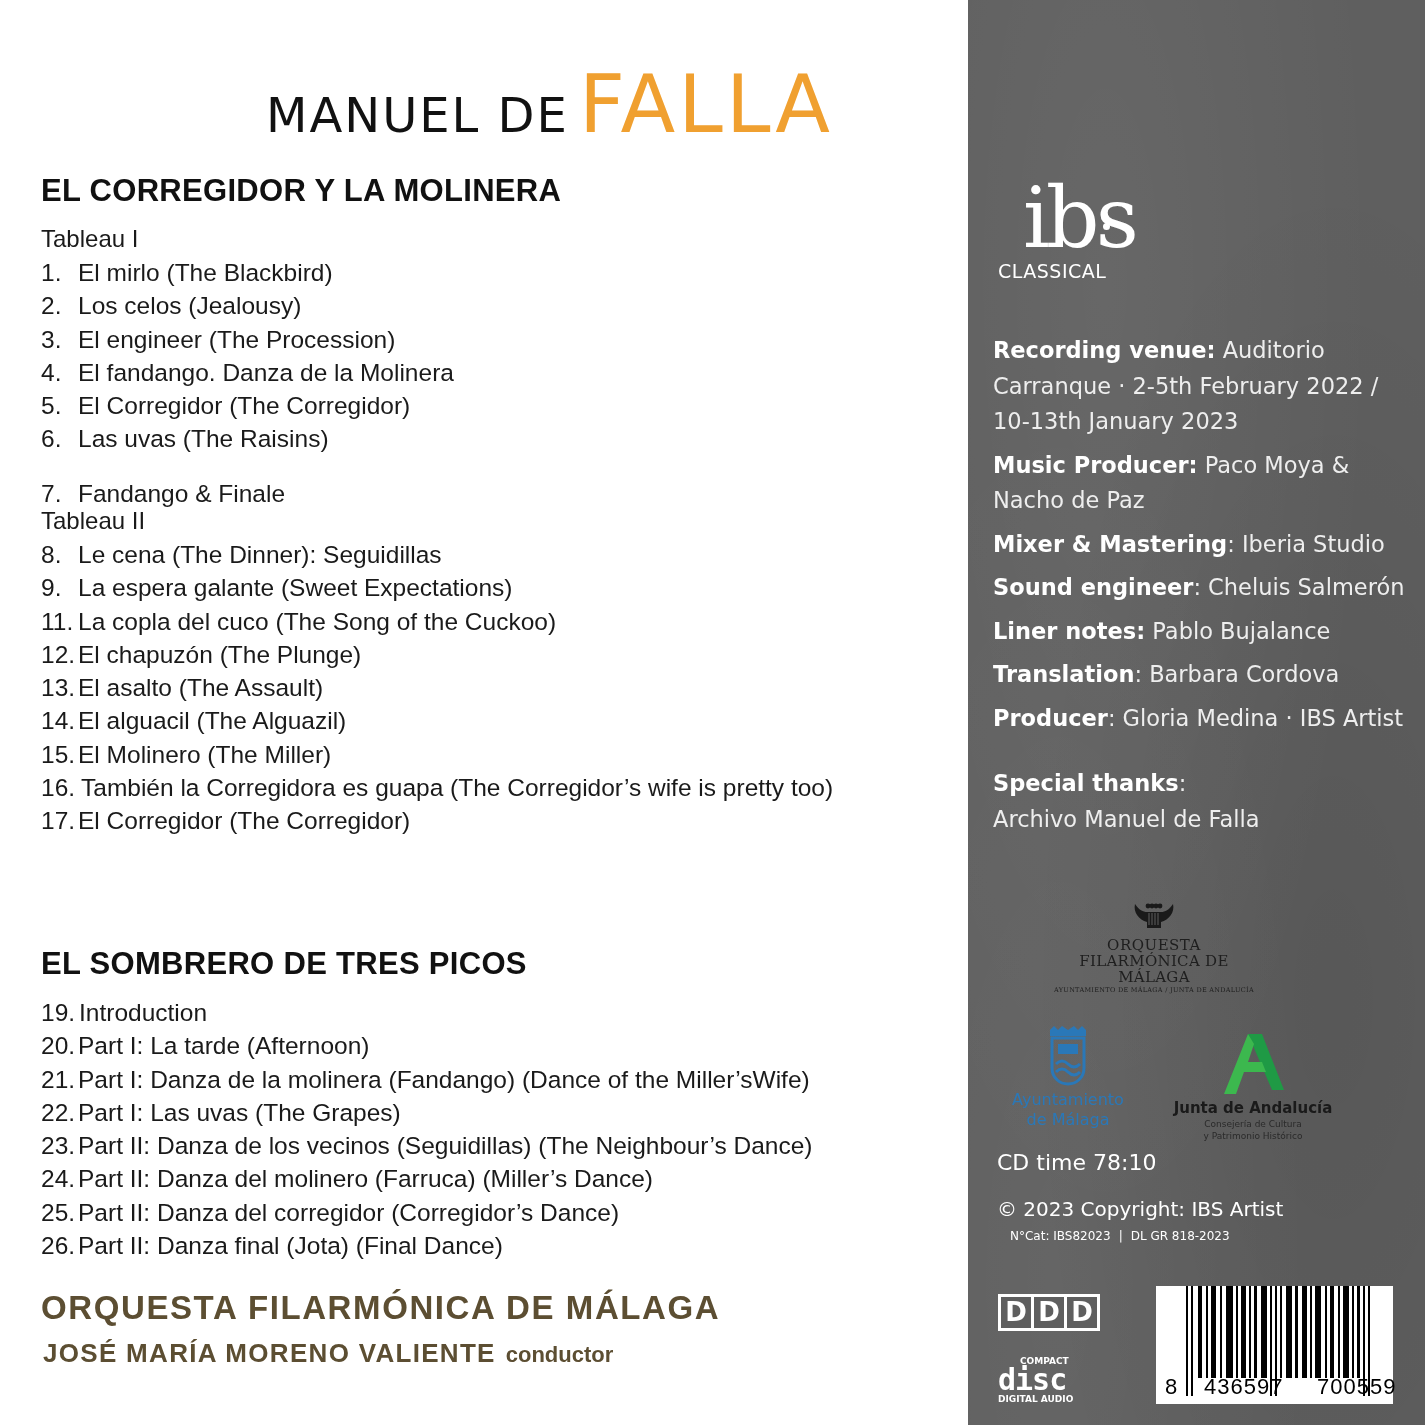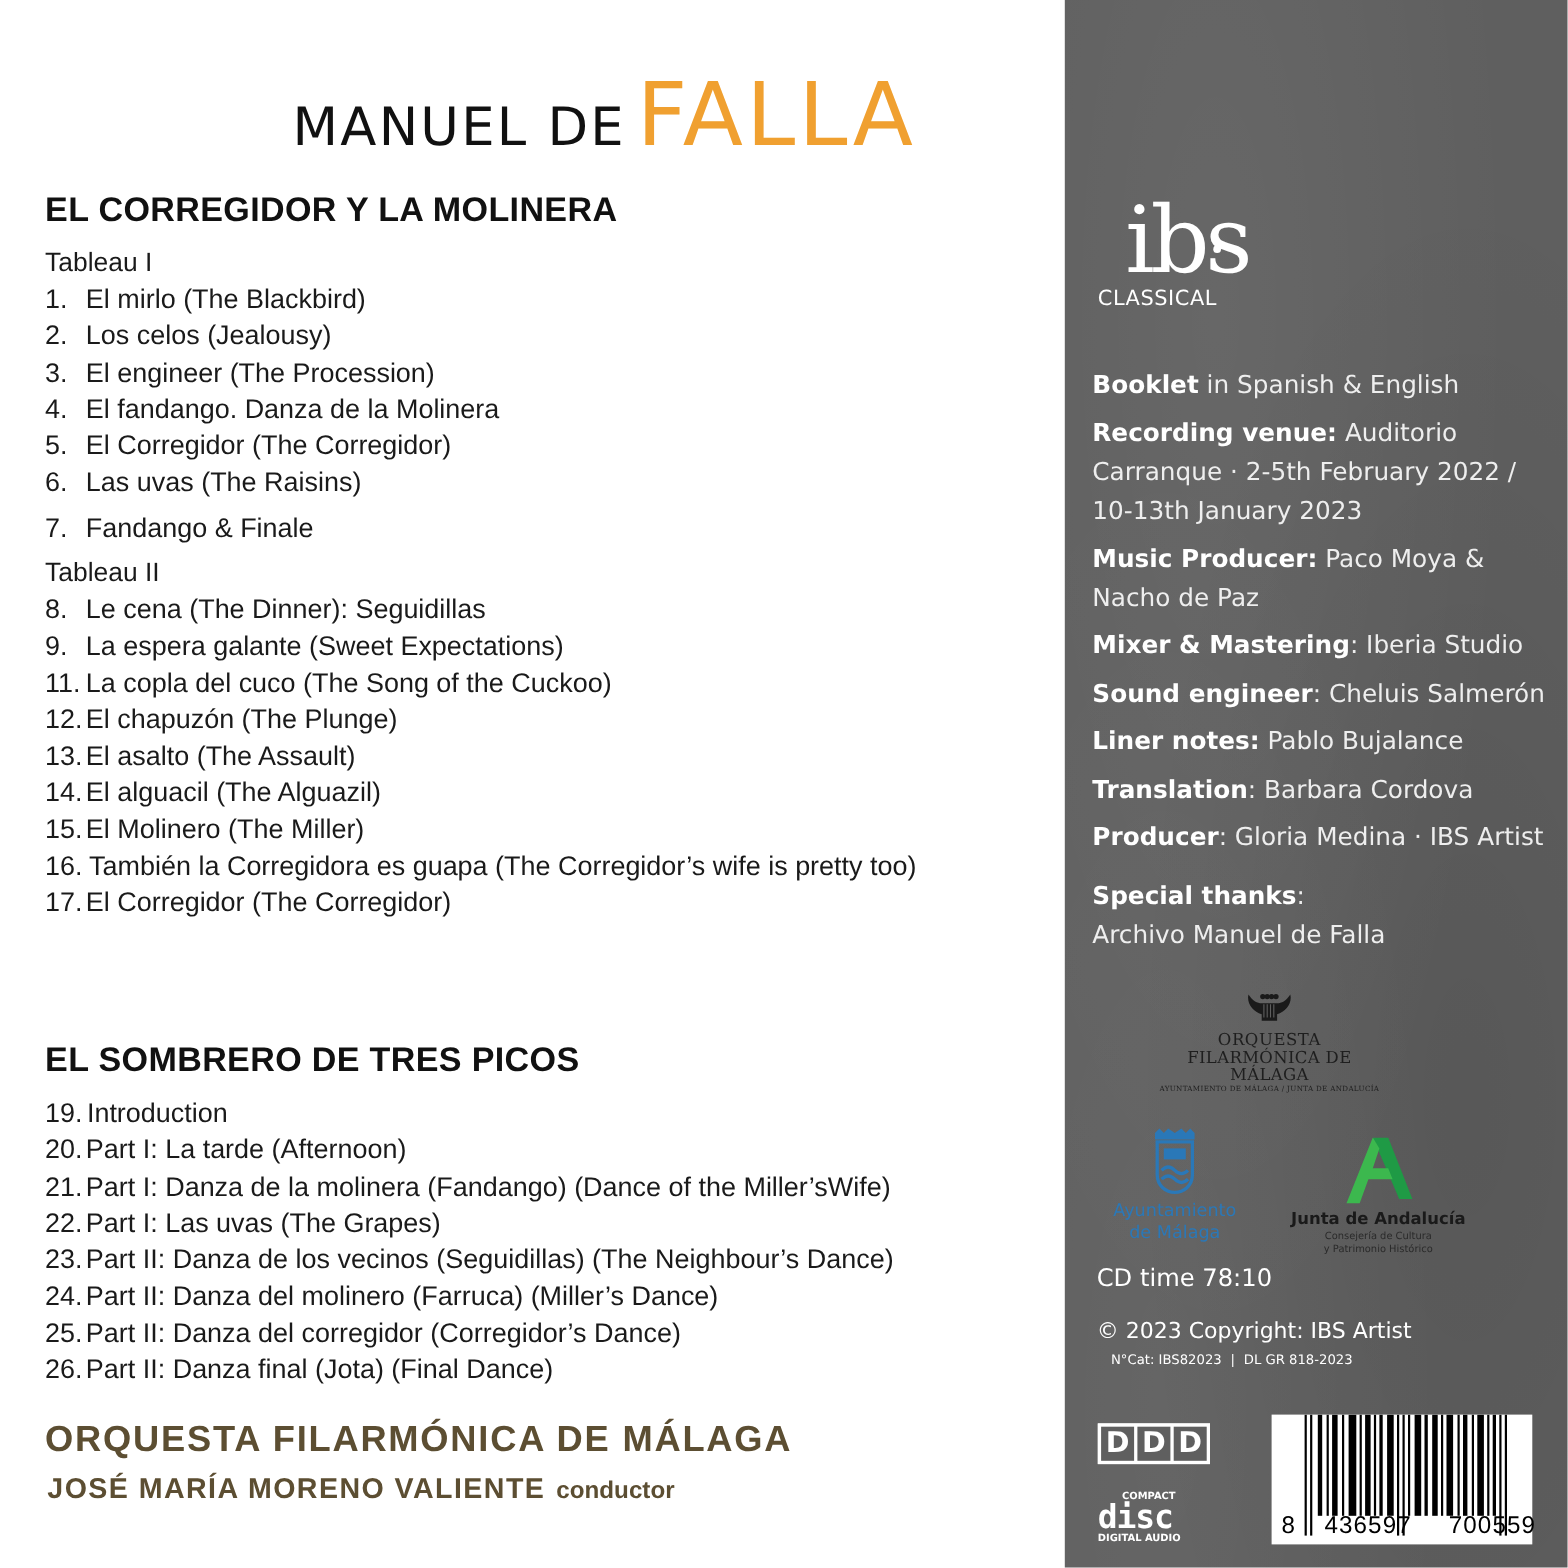--- a/index.html
+++ b/index.html
@@ -40,21 +40,21 @@
 
   
   .ibs-logo { position:absolute; left:30px; top:176px; }
   .ibs-logo .mark { font-family:"DejaVu Serif", serif; font-size:84px; color:#fff; line-height:84px; letter-spacing:-4px; font-weight:400;margin-left:25px; }
   .ibs-logo .dot { position:absolute; left:105px; top:47px; width:7px; height:7px; border-radius:50%; background:#fff; }
   .ibs-logo .sub { font-family:"DejaVu Sans", sans-serif; font-size:19px; color:#fff; letter-spacing:0.5px; margin-top:0px; }
 
   .credits { position:absolute; left:25px; top:333px; width:420px; }
   .credit { font-size:22.5px; line-height:35.5px; margin-bottom:8px; color:#eee; }
   .credit b { font-weight:700; color:#fff; }
-  .credit.spaced { margin-top:18px; }
+  .credit.spaced { margin-top:30px; }
 
   .ofm-logo { position:absolute; left:86px; top:898px; width:200px; text-align:center; color:#1e1e1e; }
   .ofm-logo .lyre { width:46px; height:36px; margin:0 auto; }
   .ofm-logo .l1 { font-family:"DejaVu Serif", serif; font-size:15px; line-height:15px; letter-spacing:0.5px; }
   .ofm-logo .l2 { font-family:"DejaVu Serif", serif; font-size:15px; line-height:16px; letter-spacing:0.3px; }
   .ofm-logo .l3 { font-family:"DejaVu Serif", serif; font-size:6.5px; line-height:10px; letter-spacing:0.3px; }
 
   .malaga-logo { position:absolute; left:40px; top:1024px; width:120px; text-align:center; color:#2a78b8; }
   .malaga-logo .txt { font-size:16px; line-height:20px; }
   .andalucia-logo { position:absolute; left:205px; top:1034px; width:160px; text-align:center; color:#1a1a1a; }
@@ -87,21 +87,21 @@
 
   <div class="work-title" style="top:173px;">EL CORREGIDOR Y LA MOLINERA</div>
   <div class="tableau" style="top:225px;">Tableau I</div>
   <ul class="tracklist" style="top:256px;">
     <li><span class="num" style="width:37px">1.</span><span class="t">El mirlo (The Blackbird)</span></li>
     <li><span class="num" style="width:37px">2.</span><span class="t">Los celos (Jealousy)</span></li>
     <li><span class="num" style="width:37px">3.</span><span class="t">El engineer (The Procession)</span></li>
     <li><span class="num" style="width:37px">4.</span><span class="t">El fandango. Danza de la Molinera</span></li>
     <li><span class="num" style="width:37px">5.</span><span class="t">El Corregidor (The Corregidor)</span></li>
     <li><span class="num" style="width:37px">6.</span><span class="t">Las uvas (The Raisins)</span></li>
-    <li style="margin-top:8px"><span class="num" style="width:37px">7.</span><span class="t">Fandango &amp; Finale</span></li>
+    <li style="margin-top:21px"><span class="num" style="width:37px">7.</span><span class="t">Fandango &amp; Finale</span></li>
   </ul>
 
   <div class="tableau" style="top:507px;">Tableau II</div>
   <ul class="tracklist" style="top:538px;">
     <li><span class="num" style="width:37px">8.</span><span class="t">Le cena (The Dinner): Seguidillas</span></li>
     <li><span class="num" style="width:37px">9.</span><span class="t">La espera galante (Sweet Expectations)</span></li>
     <li><span class="num" style="width:37px">11.</span><span class="t">La copla del cuco (The Song of the Cuckoo)</span></li>
     <li><span class="num" style="width:37px">12.</span><span class="t">El chapuzón (The Plunge)</span></li>
     <li><span class="num" style="width:37px">13.</span><span class="t">El asalto (The Assault)</span></li>
     <li><span class="num" style="width:37px">14.</span><span class="t">El alguacil (The Alguazil)</span></li>
@@ -129,21 +129,20 @@
 </div>
 
 <div class="right">
   <div class="ibs-logo">
     <div class="mark">ibs</div>
     <div class="dot"></div>
     <div class="sub">CLASSICAL</div>
   </div>
 
   <div class="credits">
-    <div class="credit"><b>Booklet</b><span> </span><span>in Spanish &amp; English</span></div>
     <div class="credit"><b>Recording venue:</b><span> </span><span>Auditorio Carranque · 2-5th February 2022 / 10-13th January 2023</span></div>
     <div class="credit"><b>Music Producer:</b><span> </span><span>Paco Moya &amp; Nacho de Paz</span></div>
     <div class="credit"><b>Mixer &amp; Mastering</b><span>: </span><span>Iberia Studio</span></div>
     <div class="credit"><b>Sound engineer</b><span>: </span><span>Cheluis Salmerón</span></div>
     <div class="credit"><b>Liner notes:</b><span> </span><span>Pablo Bujalance</span></div>
     <div class="credit"><b>Translation</b><span>: </span><span>Barbara Cordova</span></div>
     <div class="credit"><b>Producer</b><span>: </span><span>Gloria Medina · IBS Artist</span></div>
     <div class="credit spaced"><b>Special thanks</b><span>:</span><br><span>Archivo Manuel de Falla</span></div>
   </div>
 

